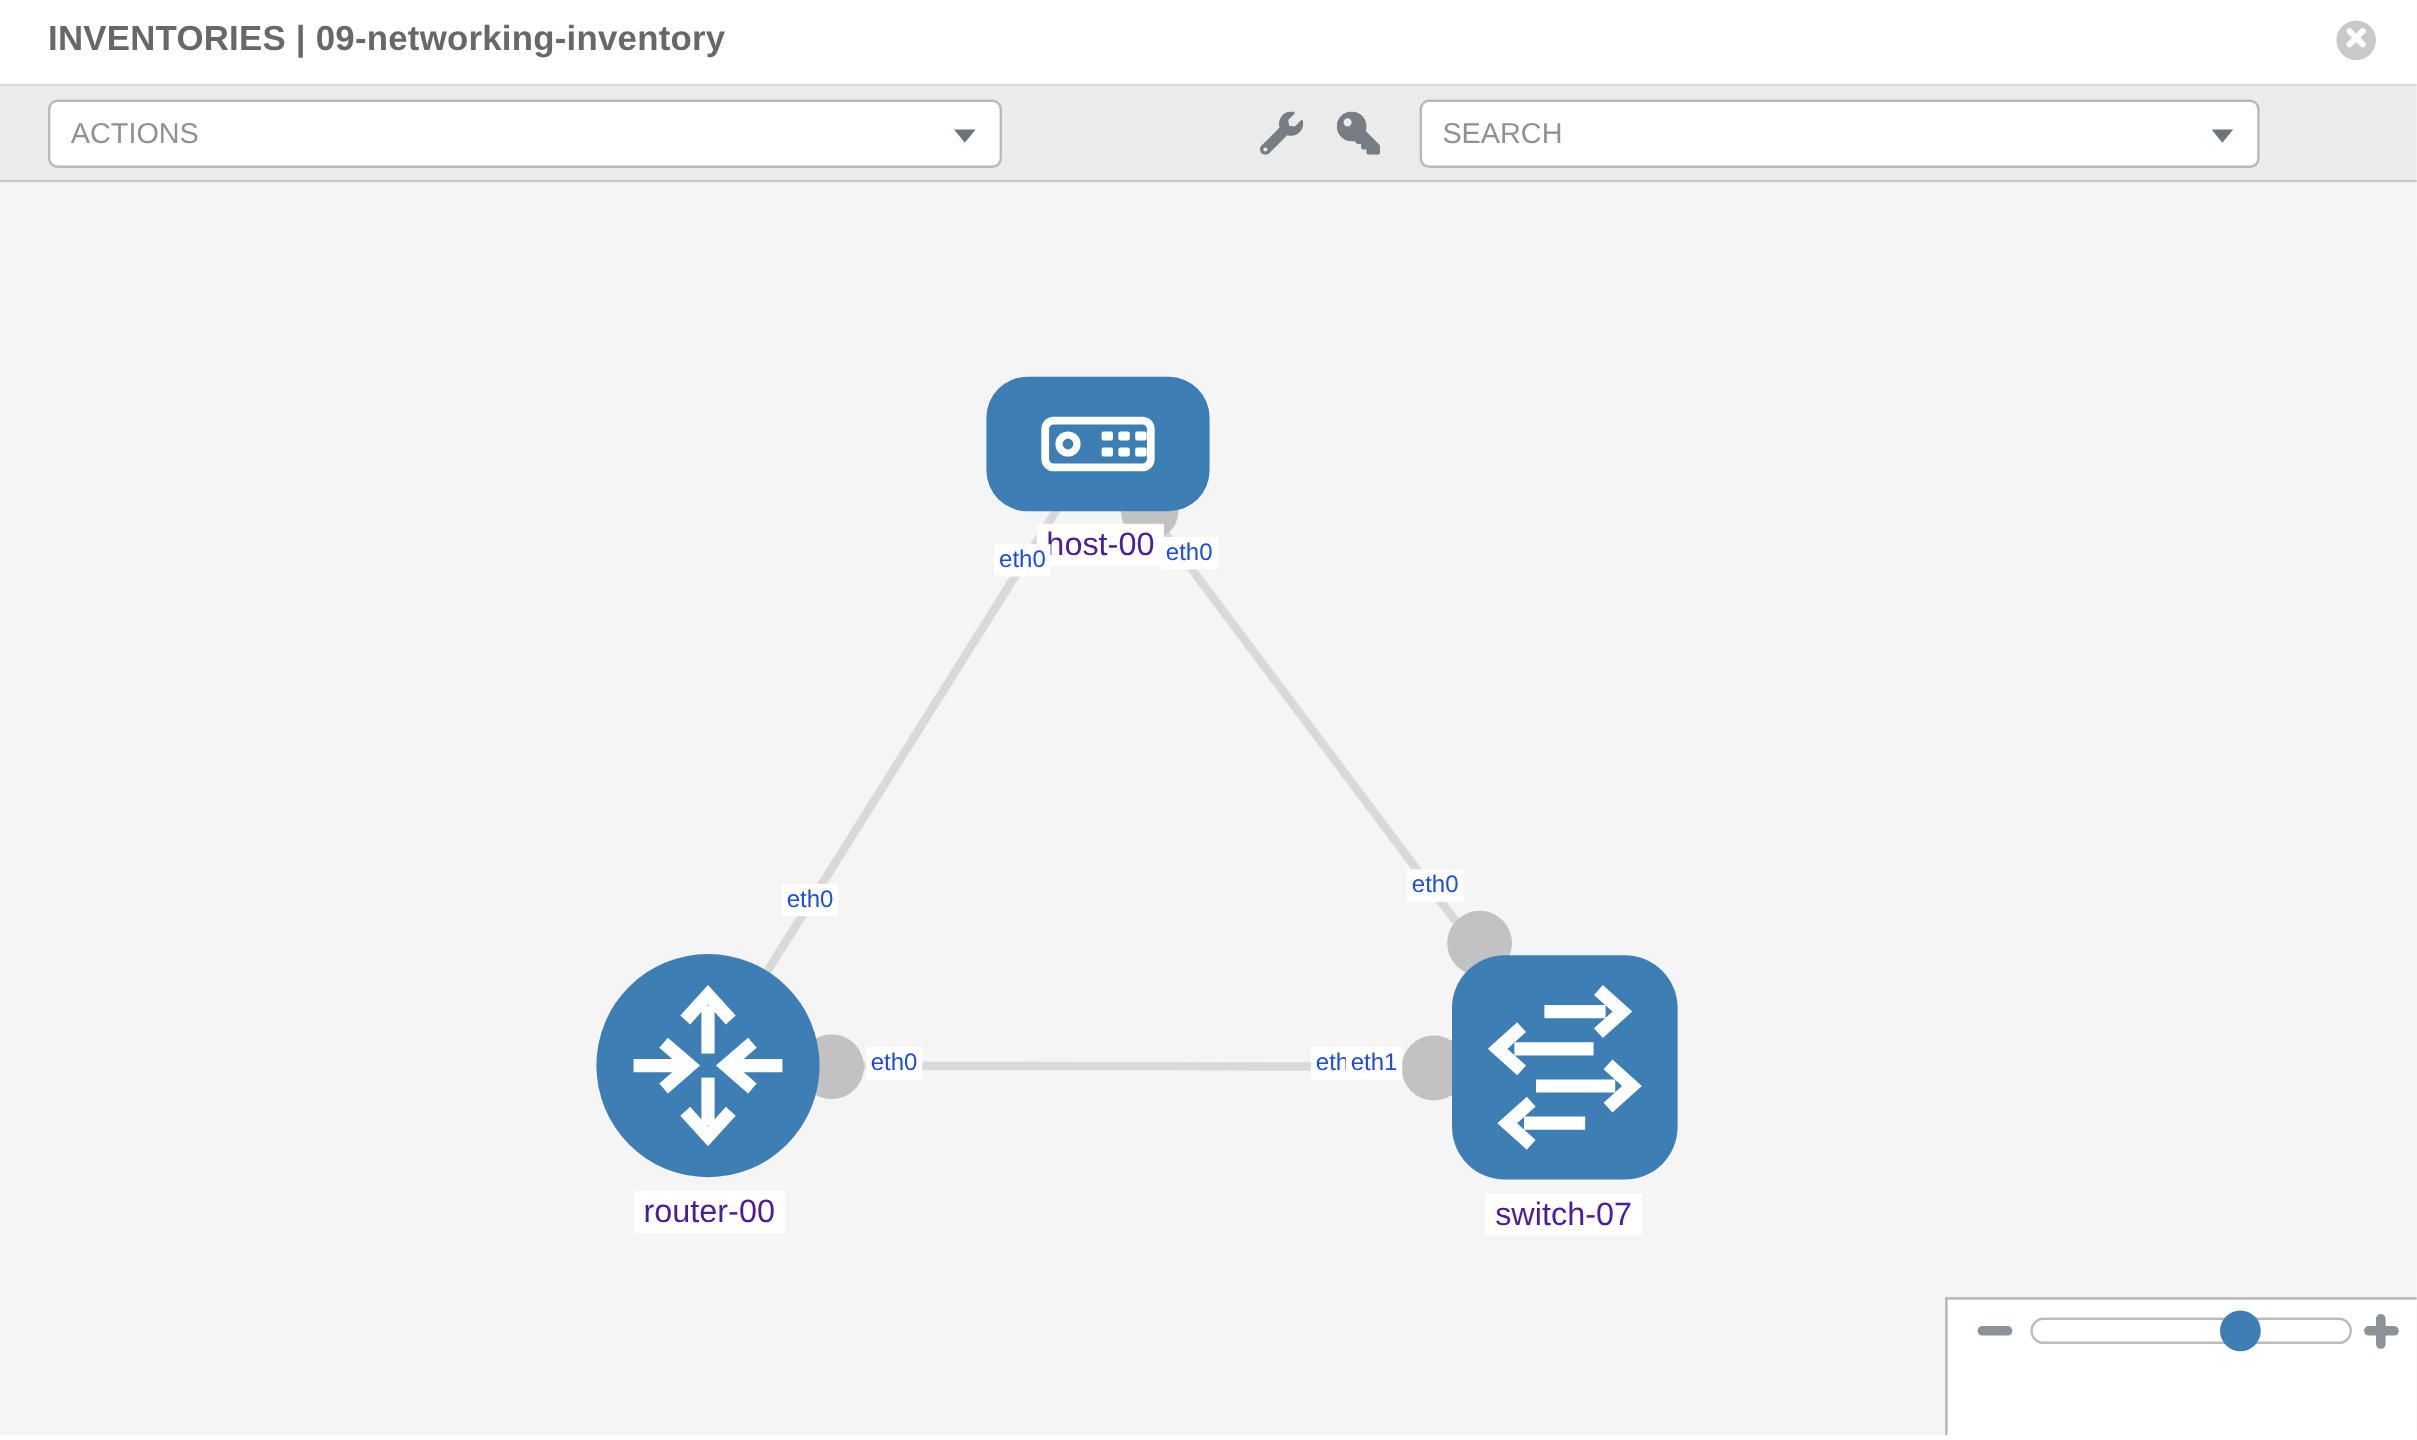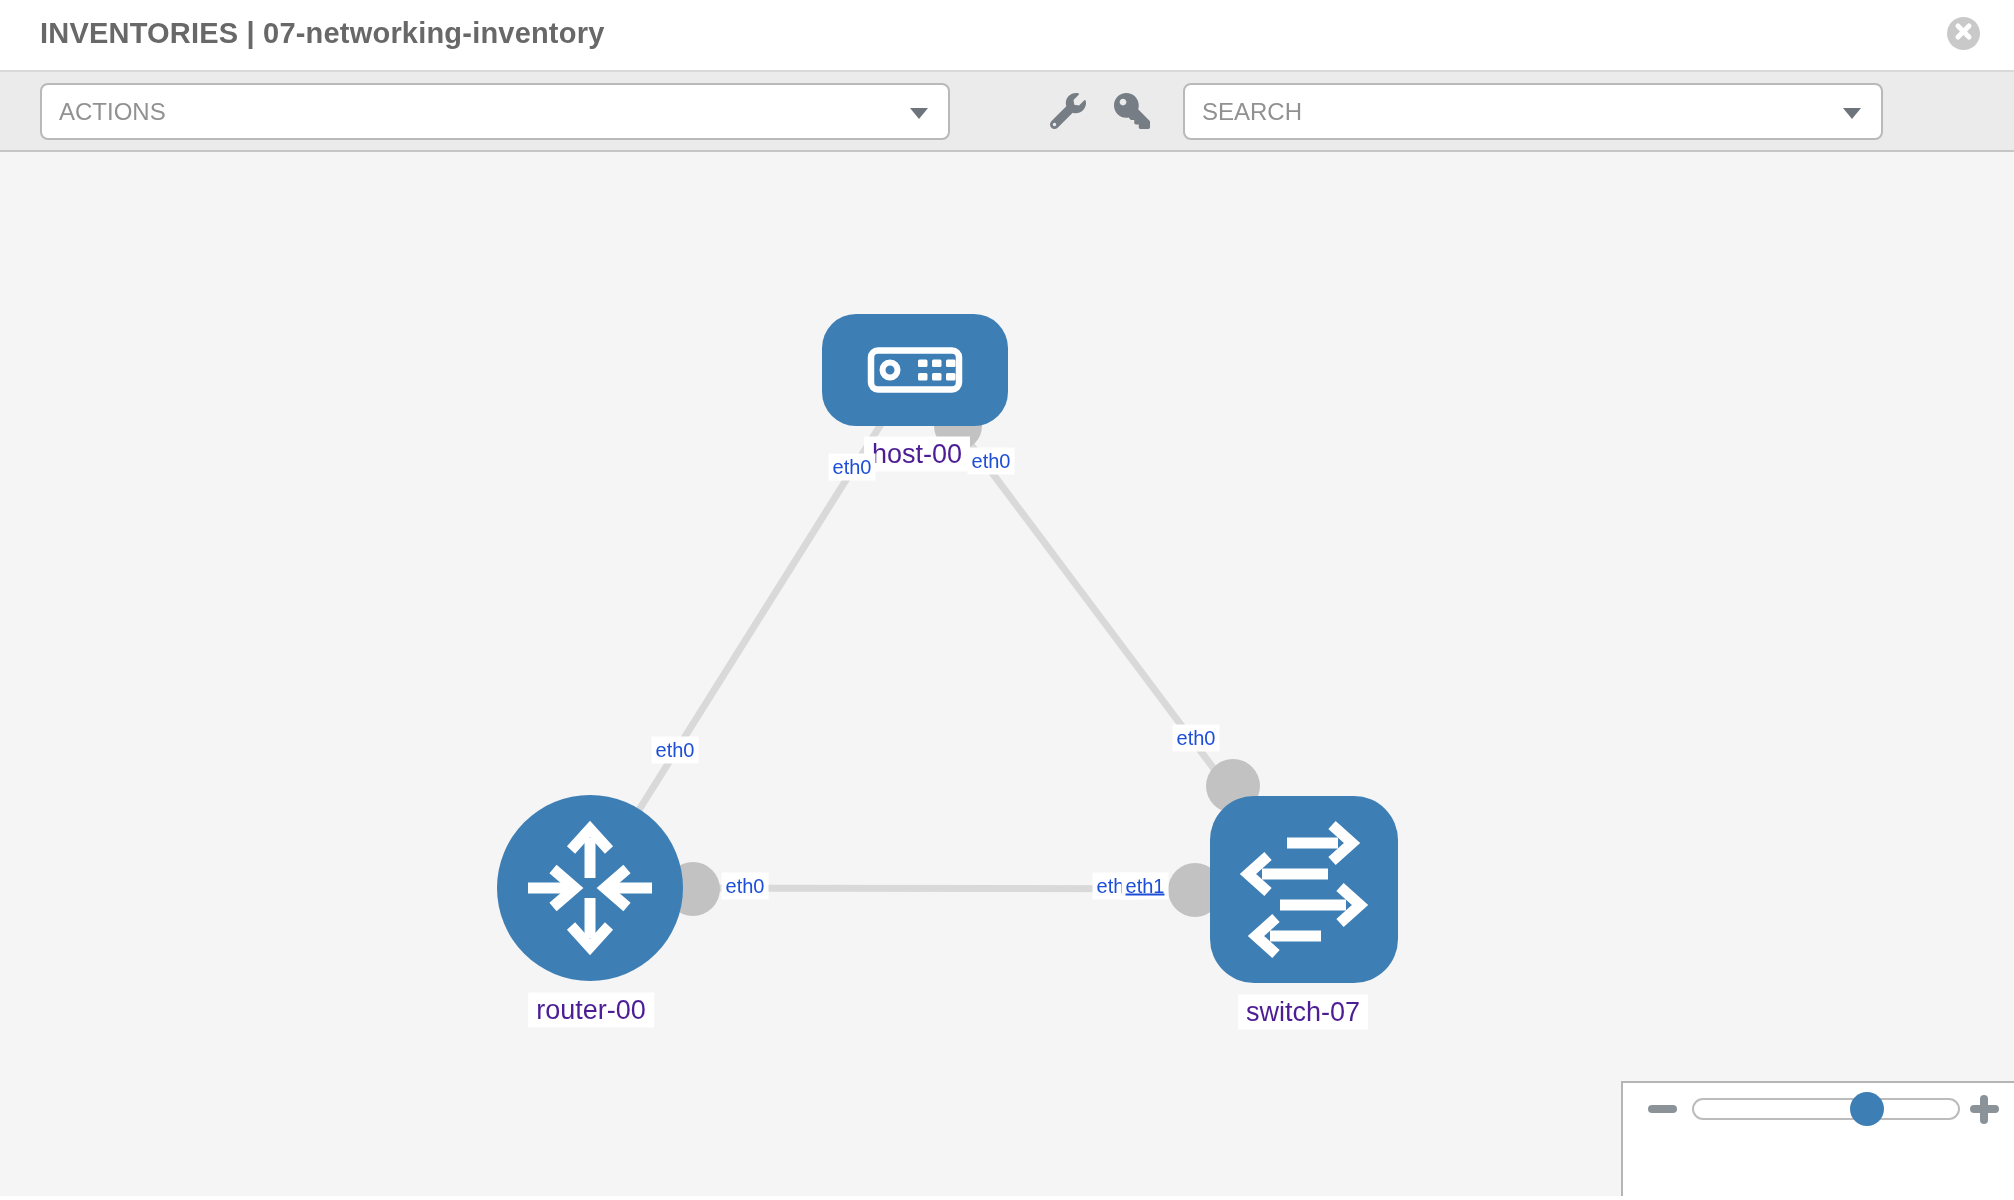--- a/index.html
+++ b/index.html
@@ -12,21 +12,21 @@
   .close-btn { position:absolute; right:34px; top:17px; width:33px; height:33px; border-radius:50%;
                background:#c9c9c9; display:flex; align-items:center; justify-content:center; cursor:pointer; }
 
   
   .toolbar { position:relative; height:80px; background:#ebebeb; border-bottom:2px solid #c6c6c6; }
   .select-box { position:absolute; top:11px; height:57px; background:#ffffff; border:2px solid #b9b9b9;
                 border-radius:8px; cursor:pointer; }
   .select-box .sel-label { position:absolute; left:17px; top:0; line-height:53px; font-size:24px; color:#919191; }
   .caret { position:absolute; right:20px; top:23px; width:0; height:0;
            border-left:9px solid transparent; border-right:9px solid transparent; border-top:11px solid #6d747b; }
-  .actions-box { left:40px;  width:910px; }
+  .actions-box { left:40px;  width:795px; }
   .search-box  { left:1183px; width:700px; }
   .tool-icon { position:absolute; top:21px; width:40px; height:40px; display:flex; align-items:center; justify-content:center; cursor:pointer; }
   .wrench-btn { left:1048px; }
   .key-btn { left:1112px; }
 
   
   .canvas { position:relative; height:1044px; background:#f5f5f5; }
   .canvas svg.topo { position:absolute; left:0; top:0; }
 
   .iface, .node-label { position:absolute; transform:translate(-50%,-50%); background:#ffffff;
@@ -46,21 +46,21 @@
   .zoom-knob { position:absolute; left:156px; top:-8px; width:34px; height:34px; border-radius:50%;
                background:#3d7eb5; cursor:pointer; }
   .zoom-plus { position:absolute; left:347px; top:6px; width:29px; height:29px; cursor:pointer; }
   .zoom-plus .h { position:absolute; left:0; top:10px; width:29px; height:8px; border-radius:4px; background:#8b9298; }
   .zoom-plus .v { position:absolute; left:10px; top:0; width:8px; height:29px; border-radius:4px; background:#8b9298; }
 </style>
 </head>
 <body>
 
 <div class="header">
-  <div class="header-title">INVENTORIES | 07-networking-inventory</div>
+  <div class="header-title">INVENTORIES | 09-networking-inventory</div>
   <div class="close-btn">
     <span>
       <svg width="19" height="19" viewBox="0 0 19 19">
         <line x1="4" y1="4" x2="15" y2="15" stroke="#ffffff" stroke-width="5" stroke-linecap="round"></line>
         <line x1="15" y1="4" x2="4" y2="15" stroke="#ffffff" stroke-width="5" stroke-linecap="round"></line>
       </svg>
     </span>
   </div>
 </div>
 
@@ -153,21 +153,21 @@
   <div class="node-label" style="left:917px; top:302px;">host-00</div>
   <div class="node-label" style="left:591px; top:858px;">router-00</div>
   <div class="node-label" style="left:1303px; top:860px;">switch-07</div>
 
   <div class="iface" style="left:852px; top:315px;">eth0</div>
   <div class="iface" style="left:991px; top:309px;">eth0</div>
   <div class="iface" style="left:675px; top:598px;">eth0</div>
   <div class="iface" style="left:1196px; top:586px;">eth0</div>
   <div class="iface" style="left:745px; top:734px;">eth0</div>
   <div class="iface z1" style="left:1116px; top:734px;">eth0</div>
-  <div class="iface z2" style="left:1145px; top:734px;text-decoration:underline;">eth1</div>
+  <div class="iface z2" style="left:1145px; top:734px;">eth1</div>
 
   <div class="zoom-panel">
     <div class="zoom-row">
       <div class="zoom-minus"></div>
       <div class="zoom-track">
         <div class="zoom-knob"></div>
       </div>
       <div class="zoom-plus">
         <div class="h"></div>
           <div class="v"></div>

